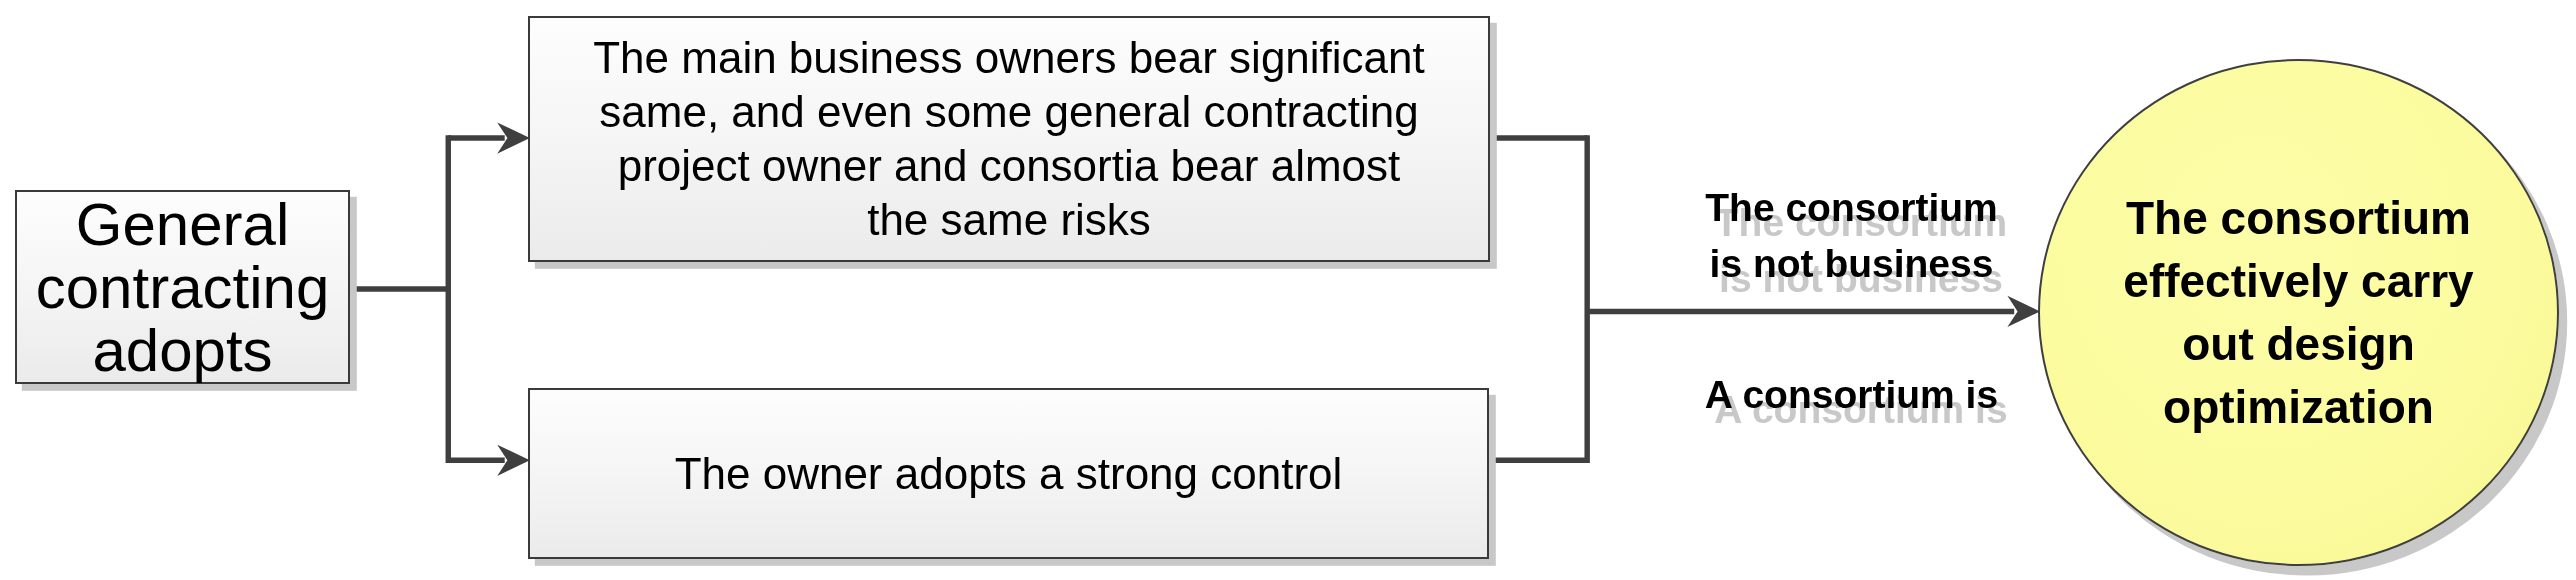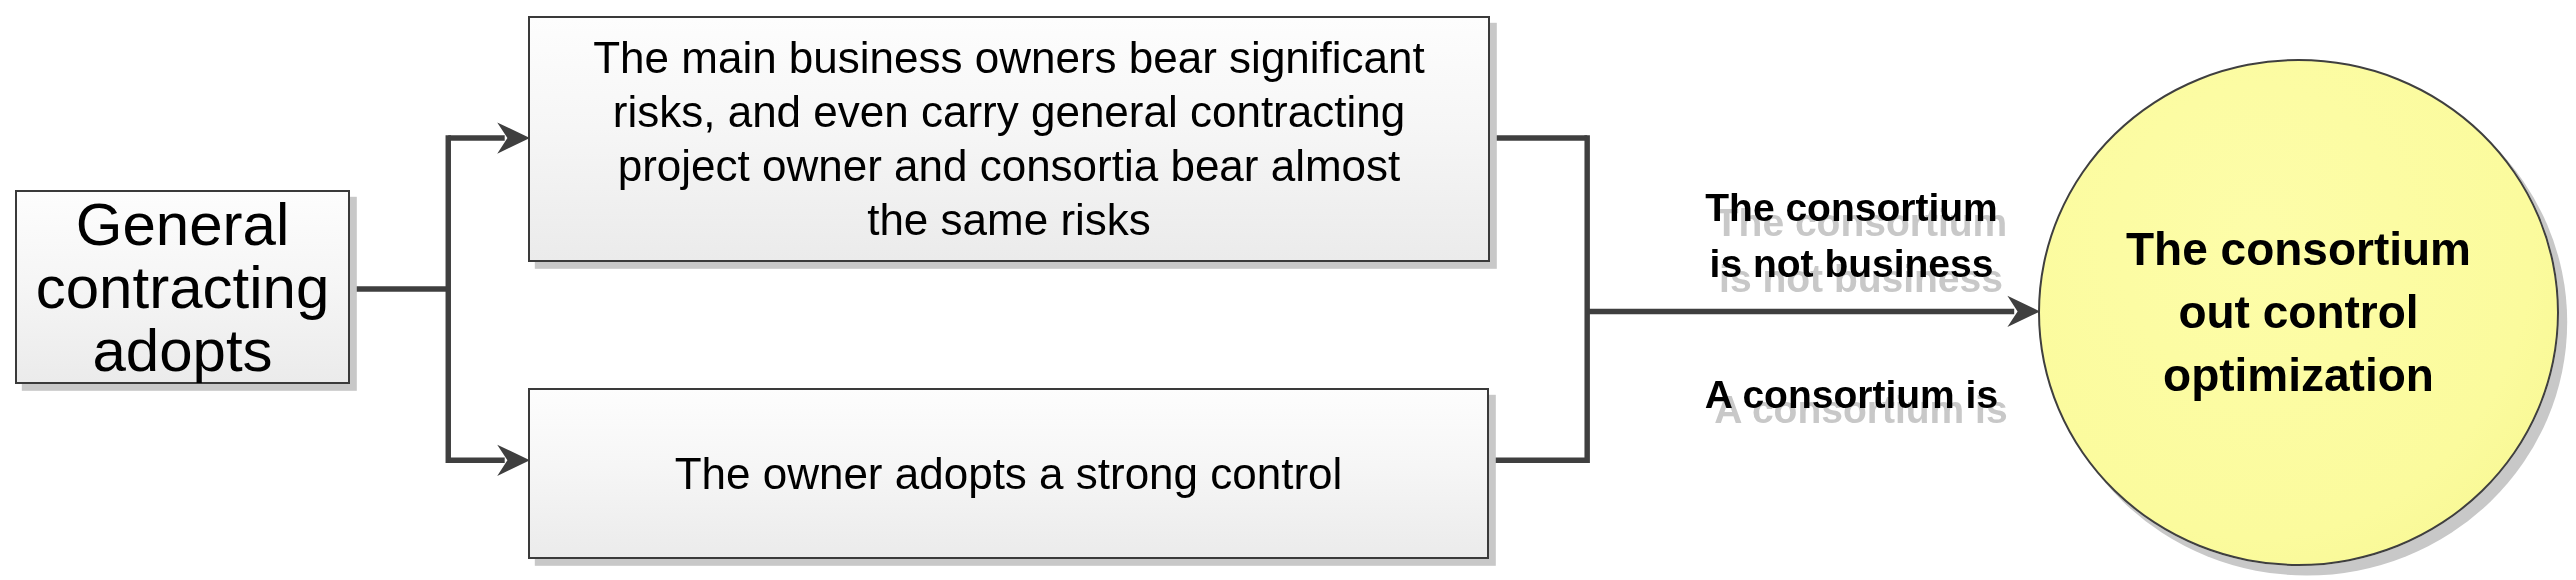--- a/index.html
+++ b/index.html
@@ -81,38 +81,39 @@
   </svg>
 
   <div class="shape-box source-box">
     <div class="line">General</div>
     <div class="line">contracting</div>
     <div class="line">adopts</div>
   </div>
 
   <div class="shape-box risk-box">
     <div class="line">The main business owners bear significant</div>
-    <div class="line">risks, and even carry general contracting</div>
+    <div class="line">same, and even some general contracting</div>
     <div class="line">project owner and consortia bear almost</div>
     <div class="line">the same risks</div>
   </div>
 
   <div class="shape-box control-box">
     <div class="line">The owner adopts a strong control</div>
   </div>
 
   <div class="branch-label label-not-necessary">
     <div class="line">The consortium</div>
     <div class="line">is not business</div>
   </div>
 
   <div class="branch-label label-not-possible">
     <div class="line">A consortium is</div>
   </div>
 
   <div class="outcome-circle">
     <div class="line">The consortium</div>
-    <div class="line">out control</div>
+    <div class="line">effectively carry</div>
+    <div class="line">out design</div>
     <div class="line">optimization</div>
   </div>
 
 </div>
 
 
 </body></html>

